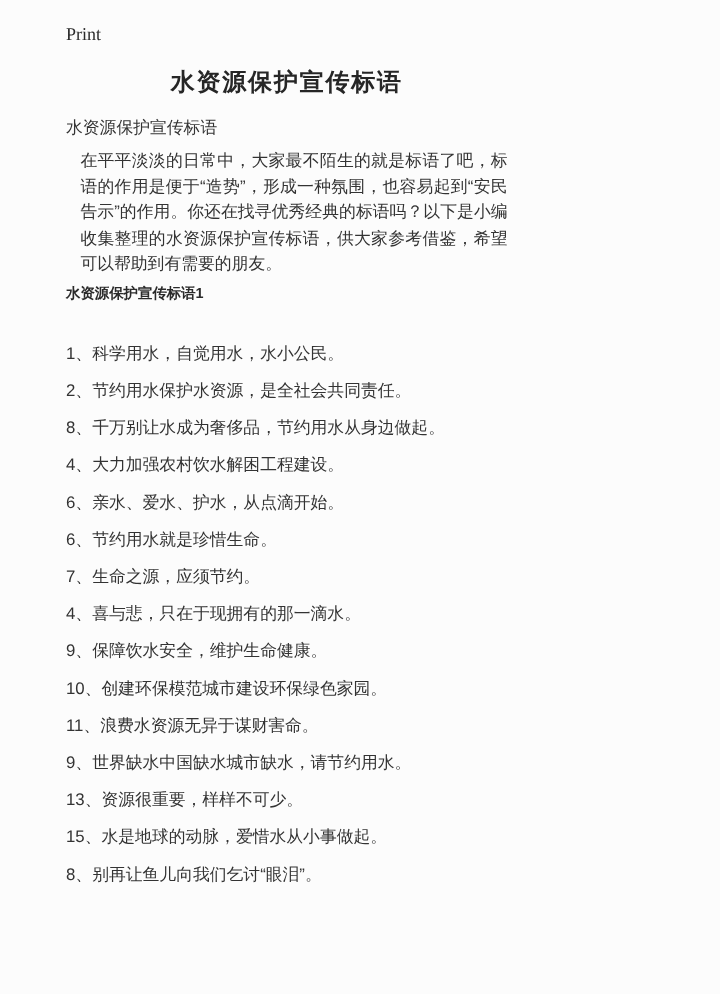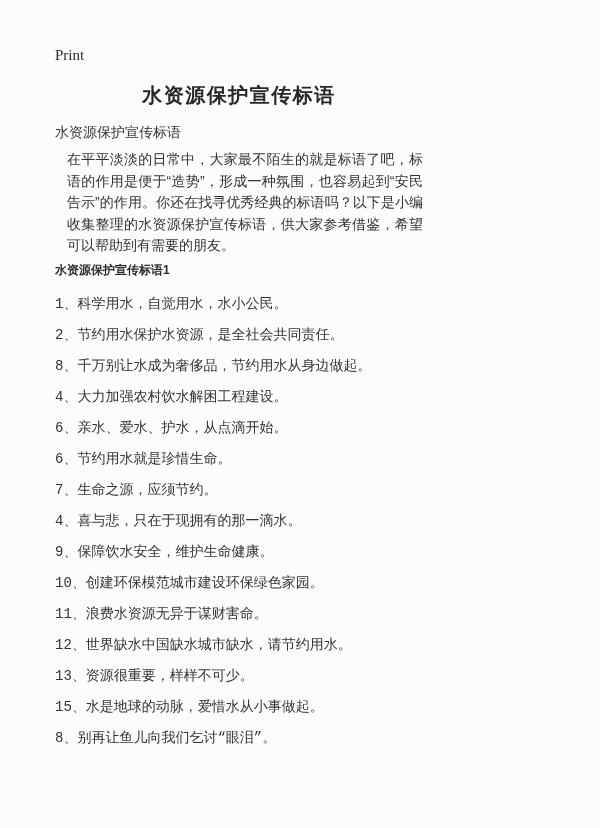--- a/index.html
+++ b/index.html
@@ -11,21 +11,21 @@
     height: 828px;
     background: #fcfcfc;
     color: #303030;
     font-family: "Liberation Sans", "DejaVu Sans", sans-serif;
     overflow: hidden;
   }
   .page {
     box-sizing: border-box;
     width: 477px;
     height: 828px;
-    padding: 46px 54px 0 55px;
+    padding: 20px 54px 0 55px;
   }
   .print-link {
     font-family: "Liberation Serif", "DejaVu Serif", serif;
     font-size: 15px;
     line-height: 16px;
     color: #2b2b2b;
     cursor: pointer;
     display: inline-block;
   }
   .doc-title {
@@ -52,22 +52,21 @@
     color: #333333;
   }
   .section-heading {
     margin: 4px 0 0 0;
     font-size: 12px;
     line-height: 18px;
     font-weight: bold;
     color: #2a2a2a;
   }
   .slogan-list {
-    margin: 15px 0 0 0;
-    font-family: Liberation Mono, monospace;
+    margin: 31px 0 0 0;
   }
   .slogan-item {
     margin: 0 0 11px 0;
     font-size: 14px;
     line-height: 20px;
     color: #333333;
   }
 </style>
 </head>
 <body>
@@ -88,18 +87,18 @@
       <p class="slogan-item">2、节约用水保护水资源，是全社会共同责任。</p>
       <p class="slogan-item">8、千万别让水成为奢侈品，节约用水从身边做起。</p>
       <p class="slogan-item">4、大力加强农村饮水解困工程建设。</p>
       <p class="slogan-item">6、亲水、爱水、护水，从点滴开始。</p>
       <p class="slogan-item">6、节约用水就是珍惜生命。</p>
       <p class="slogan-item">7、生命之源，应须节约。</p>
       <p class="slogan-item">4、喜与悲，只在于现拥有的那一滴水。</p>
       <p class="slogan-item">9、保障饮水安全，维护生命健康。</p>
       <p class="slogan-item">10、创建环保模范城市建设环保绿色家园。</p>
       <p class="slogan-item">11、浪费水资源无异于谋财害命。</p>
-      <p class="slogan-item">12、世界缺水中国缺水城市缺水，请节约用水。</p>
+      <p class="slogan-item">9、世界缺水中国缺水城市缺水，请节约用水。</p>
       <p class="slogan-item">13、资源很重要，样样不可少。</p>
       <p class="slogan-item">15、水是地球的动脉，爱惜水从小事做起。</p>
       <p class="slogan-item">8、别再让鱼儿向我们乞讨“眼泪”。</p>
     </div>
 </div>
 
 </body></html>

